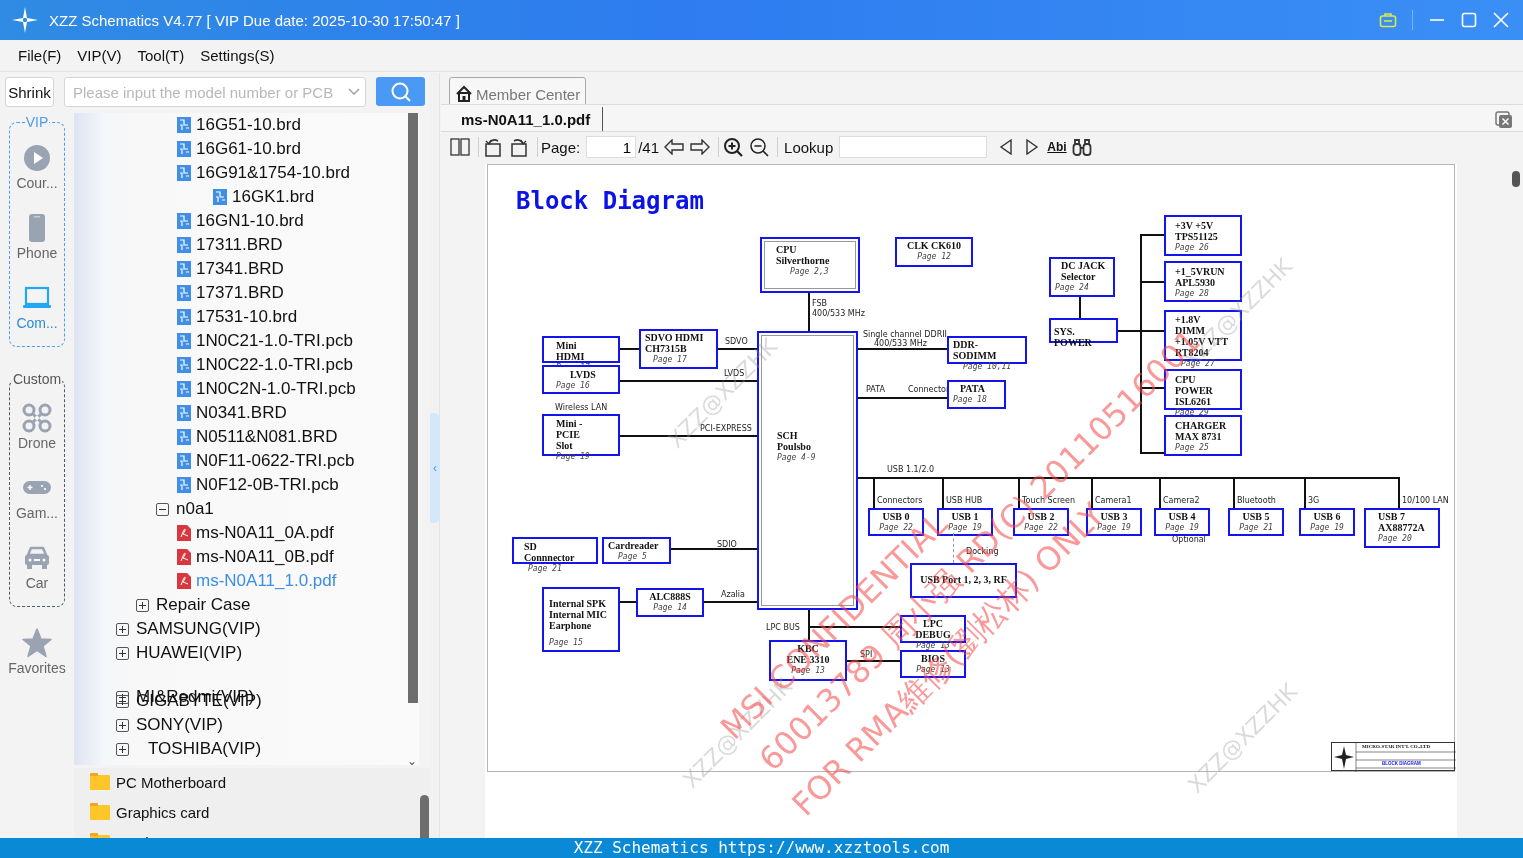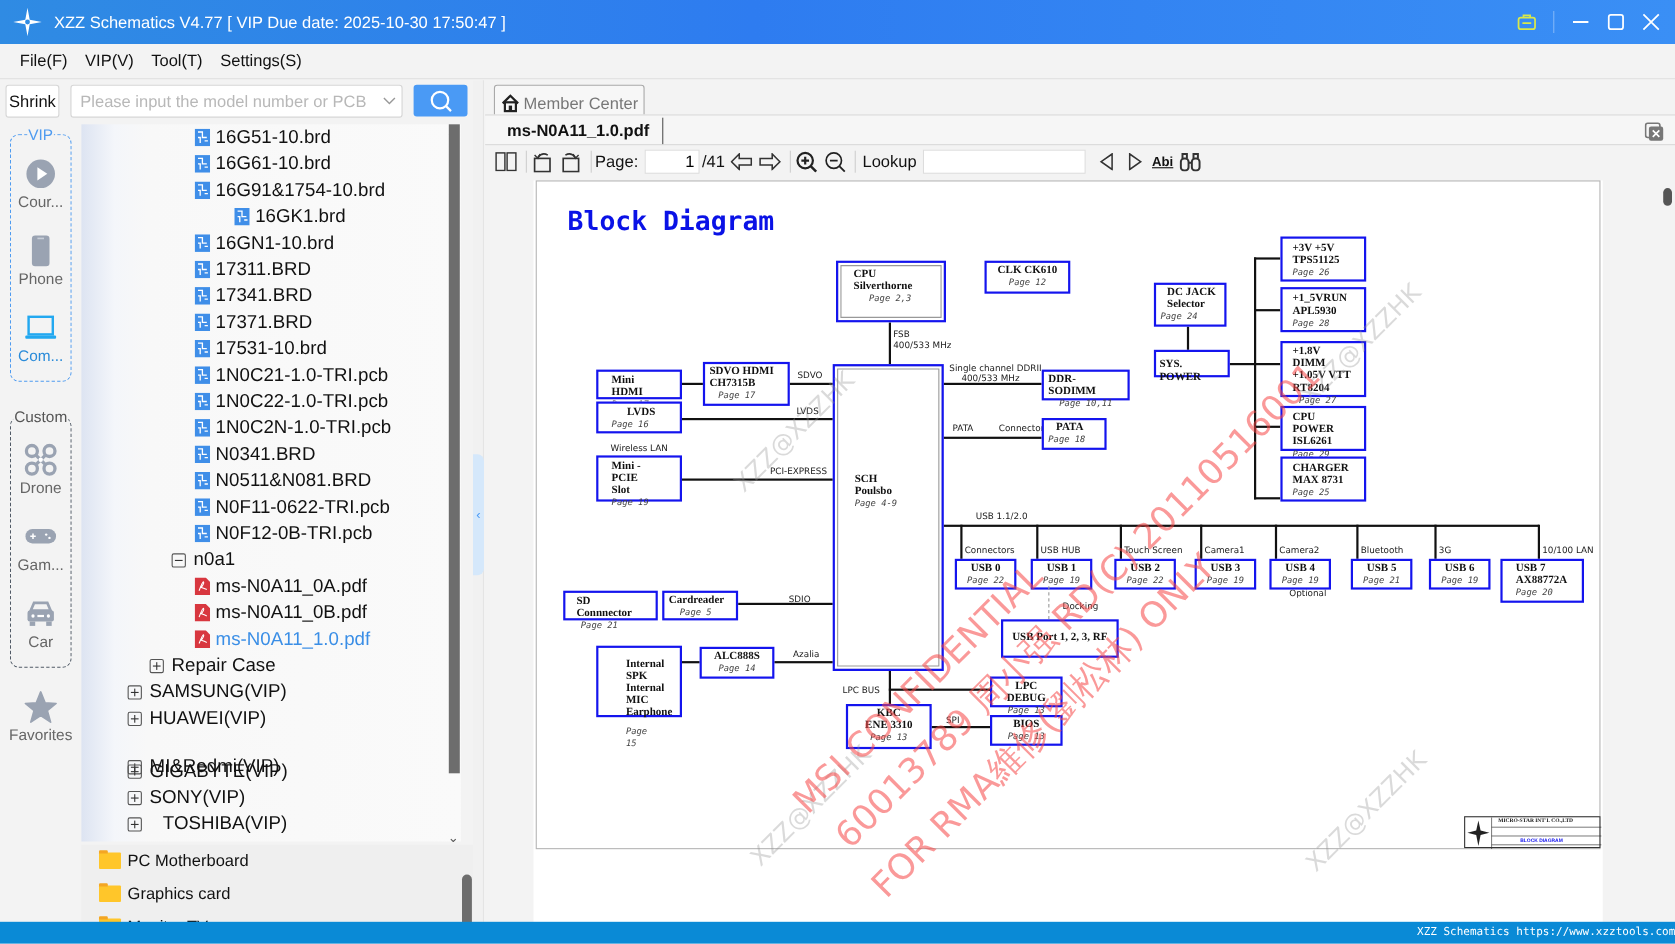--- a/index.html
+++ b/index.html
@@ -85,21 +85,21 @@
   .blk.center { text-align: center; }
   .wire { position: absolute; background: #111; }
   .lbl-s { position: absolute; font-family: "DejaVu Sans", sans-serif; font-size: 8px; color: #222; white-space: nowrap; }
 
   .watermark { position: absolute; font-family: "DejaVu Sans", sans-serif; color: rgba(245,70,70,0.55); font-size: 34px; transform-origin: left top; white-space: nowrap; transform: rotate(-45deg); pointer-events: none; }
   .wm-gray { position: absolute; font-family: "DejaVu Sans", sans-serif; color: rgba(150,150,150,0.35); font-size: 22px; transform: rotate(-45deg); transform-origin: left top; white-space: nowrap; pointer-events: none; }
 
   .titleblock { position: absolute; left: 843px; top: 577px; width: 124px; height: 29px; border: 1px solid #333; background: #fff; }
 
   
-  .statusbar { position: absolute; left: 0; top: 838px; width: 1523px; height: 20px; background: #0a8ad6; color: #fff; font-family: "DejaVu Sans Mono", "Liberation Mono", monospace; font-size: 10px; text-align: right; line-height: 20px; }
+  .statusbar { position: absolute; left: 0; top: 838px; width: 1523px; height: 20px; background: #0a8ad6; color: #fff; font-family: "DejaVu Sans Mono", "Liberation Mono", monospace; font-size: 16px; text-align: center; line-height: 20px; }
 </style>
 </head>
 <body>
 
 <div class="titlebar">
   <div class="logo">
     <svg width="26" height="26" viewBox="0 0 26 26">
         <path d="M13 0 L15 11 L26 13 L15 15 L13 26 L11 15 L0 13 L11 11 Z" fill="#fff"></path>
         <circle cx="13" cy="13" r="2.2" fill="#2f8be3"></circle>
       </svg>
@@ -742,21 +742,21 @@
           </div>
 
         <div class="blk" style="left:24px;top:372px;width:86px;height:27px;padding:2px 10px">
             <div>SD Connnector</div>
             <span class="pg" style="margin-left:4px">Page 21</span>
           </div>
         <div class="blk" style="left:114px;top:372px;width:69px;height:27px">
             <div>Cardreader</div>
             <span class="pg" style="margin-left:10px">Page 5</span>
           </div>
-        <div class="blk" style="left:54px;top:422px;width:78px;height:65px;padding:9px 25px">
+        <div class="blk" style="left:54px;top:422px;width:78px;height:65px;padding:9px 5px">
             <div>Internal SPK</div>
             <div>Internal MIC</div>
             <div>Earphone</div>
             <span class="pg" style="margin-top:6px">Page 15</span>
           </div>
         <div class="blk center" style="left:148px;top:423px;width:68px;height:29px">
             <div>ALC888S</div>
             <span class="pg">Page 14</span>
           </div>
         <div class="blk center" style="left:281px;top:475px;width:78px;height:41px">

